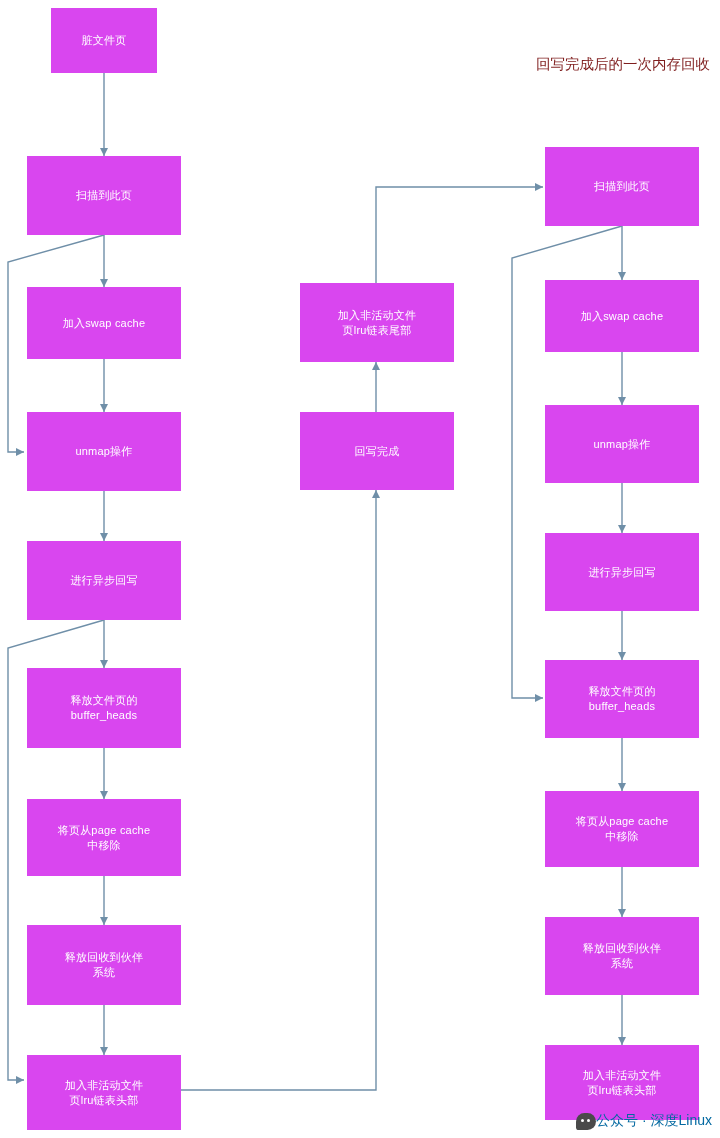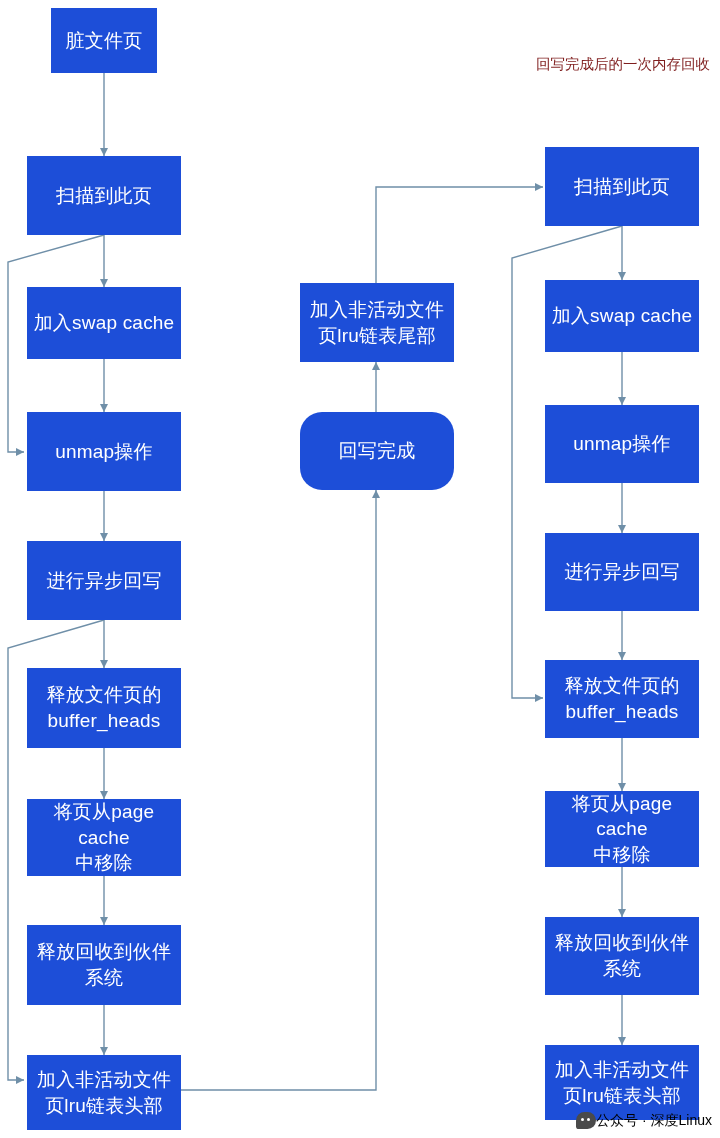--- a/index.html
+++ b/index.html
@@ -12,23 +12,23 @@
   }
   #canvas {
     position: relative;
     width: 720px;
     height: 1138px;
     overflow: hidden;
     background: #ffffff;
   }
   .node {
     position: absolute;
-    background: #1d4ed8;
+    background: #d946ef;
     color: #ffffff;
-    font-size: 19px;
+    font-size: 11px;
     line-height: 1.35;
     display: flex;
     align-items: center;
     justify-content: center;
     text-align: center;
     box-sizing: border-box;
     padding: 4px 6px;
     letter-spacing: 0.2px;
   }
   .note {
@@ -45,22 +45,22 @@
     top: 0;
     width: 720px;
     height: 1138px;
     pointer-events: none;
   }
   .wm {
     position: absolute;
     right: 8px;
     bottom: 8px;
     display: flex;
-    align-items: flex-start;
-    color: #000000;
+    align-items: center;
+    color: #0369a1;
     font-size: 14px;
   }
   .wm-badge {
     width: 20px;
     height: 17px;
     background: #4a4a4a;
     border-radius: 9px 9px 9px 3px;
     position: relative;
     flex: none;
   }
@@ -131,21 +131,21 @@
 buffer_heads</div>
   <div class="node" style="left:27px; top:799px; width:154px; height:77px; white-space:pre-line;">将页从page cache
 中移除</div>
   <div class="node" style="left:27px; top:925px; width:154px; height:80px; white-space:pre-line;">释放回收到伙伴
 系统</div>
   <div class="node" style="left:27px; top:1055px; width:154px; height:75px; white-space:pre-line;">加入非活动文件
 页lru链表头部</div>
 
   <div class="node" style="left:300px; top:283px; width:154px; height:79px; white-space:pre-line;">加入非活动文件
 页lru链表尾部</div>
-  <div class="node" style="left:300px; top:412px; width:154px; height:78px;border-radius:22px;">回写完成</div>
+  <div class="node" style="left:300px; top:412px; width:154px; height:78px;">回写完成</div>
 
   <div class="node" style="left:545px; top:147px; width:154px; height:79px;">扫描到此页</div>
   <div class="node" style="left:545px; top:280px; width:154px; height:72px;">加入swap cache</div>
   <div class="node" style="left:545px; top:405px; width:154px; height:78px;">unmap操作</div>
   <div class="node" style="left:545px; top:533px; width:154px; height:78px;">进行异步回写</div>
   <div class="node" style="left:545px; top:660px; width:154px; height:78px; white-space:pre-line;">释放文件页的
 buffer_heads</div>
   <div class="node" style="left:545px; top:791px; width:154px; height:76px; white-space:pre-line;">将页从page cache
 中移除</div>
   <div class="node" style="left:545px; top:917px; width:154px; height:78px; white-space:pre-line;">释放回收到伙伴

